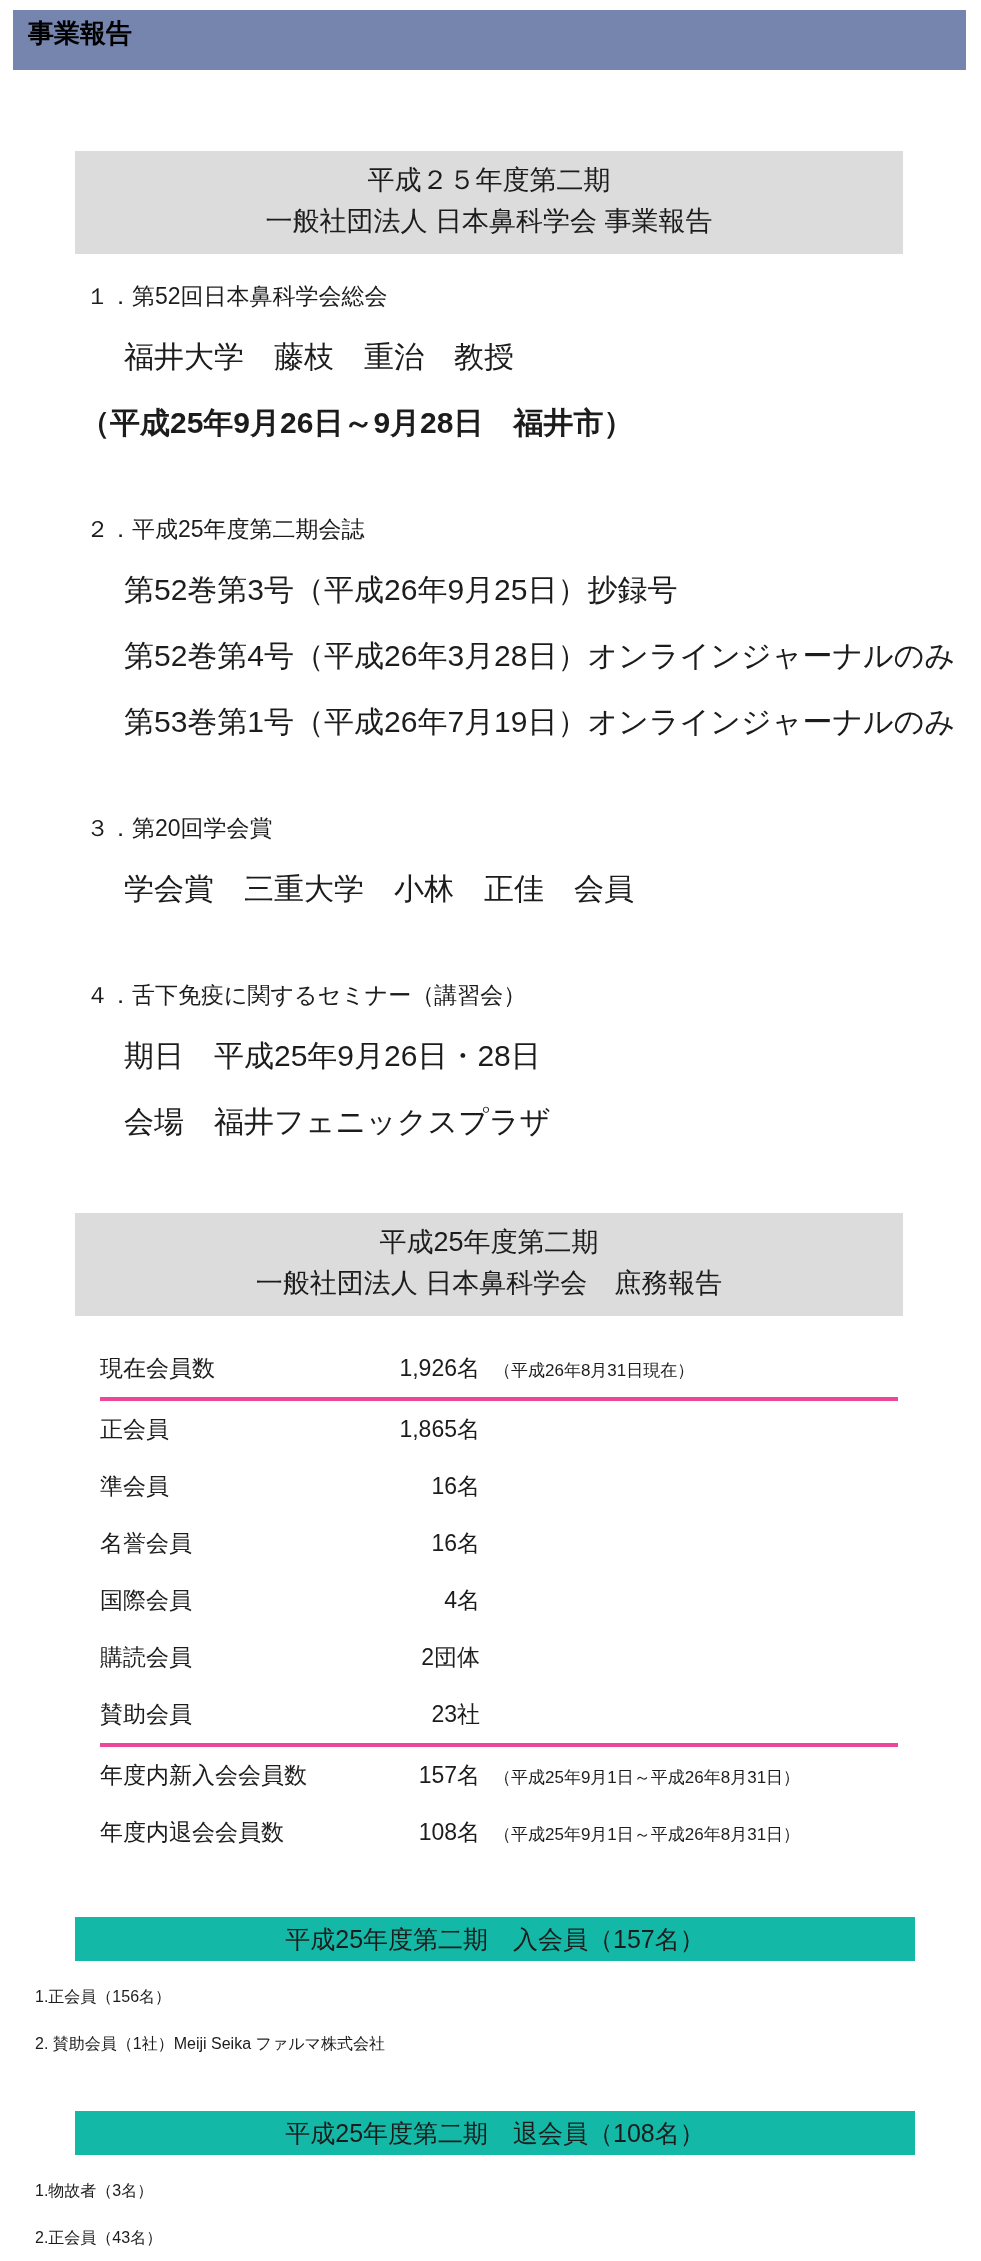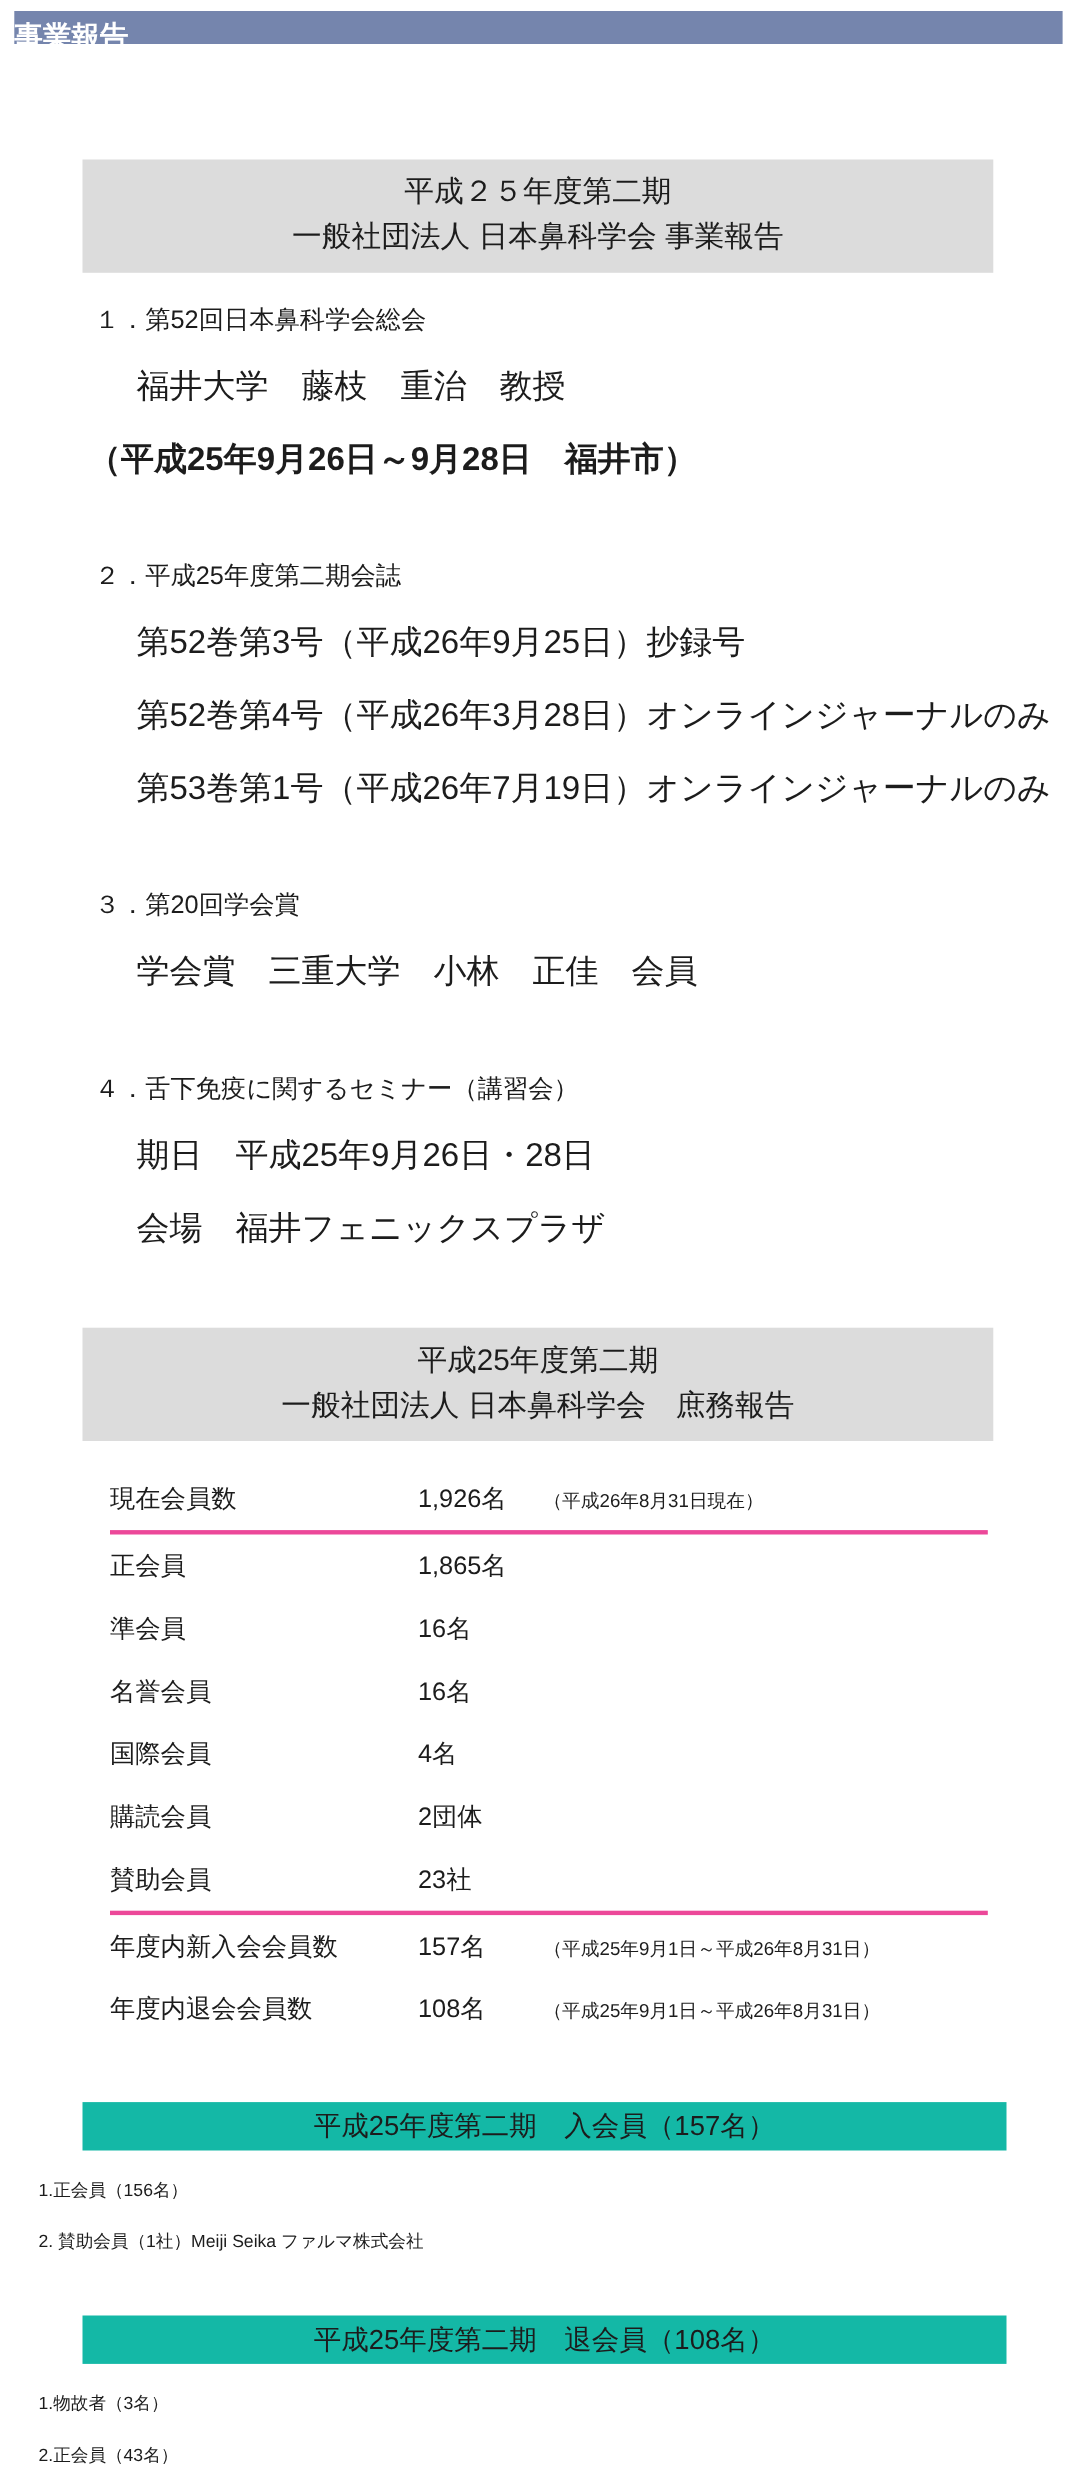--- a/index.html
+++ b/index.html
@@ -10,30 +10,31 @@
   body {
     width: 981px;
     height: 2261px;
     position: relative;
     font-family: "Liberation Sans", "DejaVu Sans", sans-serif;
     color: #1c1c1c;
     overflow: hidden;
   }
   .top-bar {
     margin: 10px 15px 0 13px;
-    height: 30px;
+    height: 60px;
     background: #7585ad;
-    color: #ffffff;
+    color: #000000;
     font-size: 26px;
     font-weight: bold;
     line-height: 47px;
+    padding-left: 15px;
     box-sizing: border-box;
   }
   .title-box {
-    margin: 105px 78px 0 75px;
+    margin: 81px 78px 0 75px;
     background: #dcdcdc;
     text-align: center;
     padding: 9px 0 12px 0;
   }
   .title-box .box-line {
     font-size: 27px;
     line-height: 41px;
   }
   .sections {
     margin-left: 86px;
@@ -70,21 +71,21 @@
   .member-row.rule-below {
     border-bottom: 4px solid #ec4899;
   }
   .member-label {
     width: 280px;
     font-size: 23px;
     flex: none;
   }
   .member-value {
     width: 100px;
-    text-align: left;
+    text-align: right;
     font-size: 23px;
     flex: none;
   }
   .member-note {
     margin-left: 14px;
     font-size: 17px;
     white-space: nowrap;
   }
   .section-bar {
     margin: 56px 66px 0 75px;

